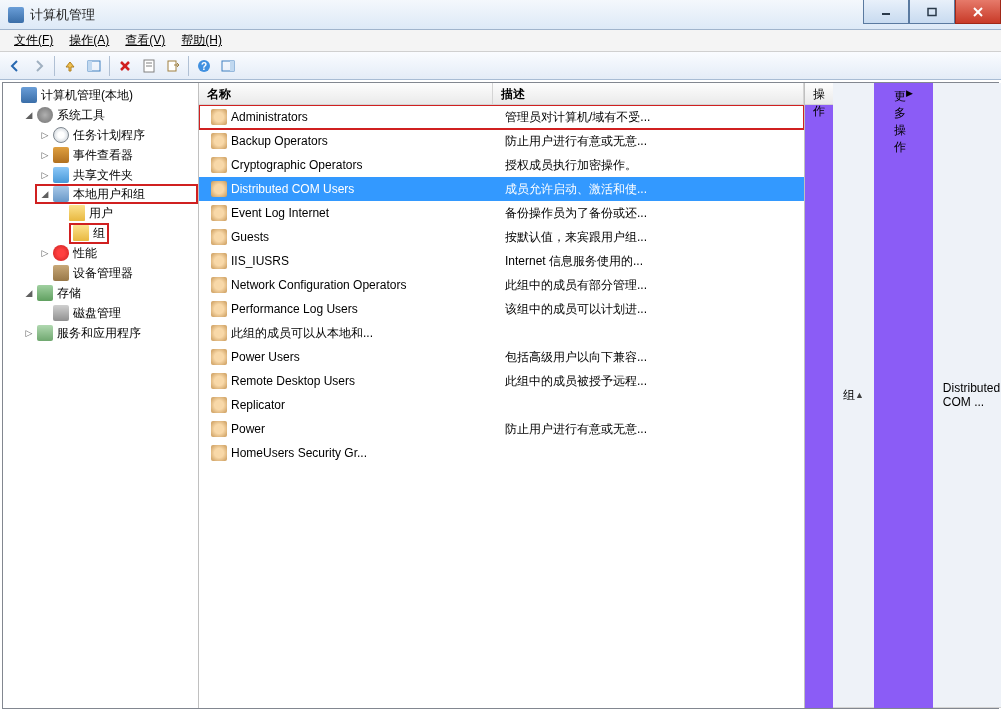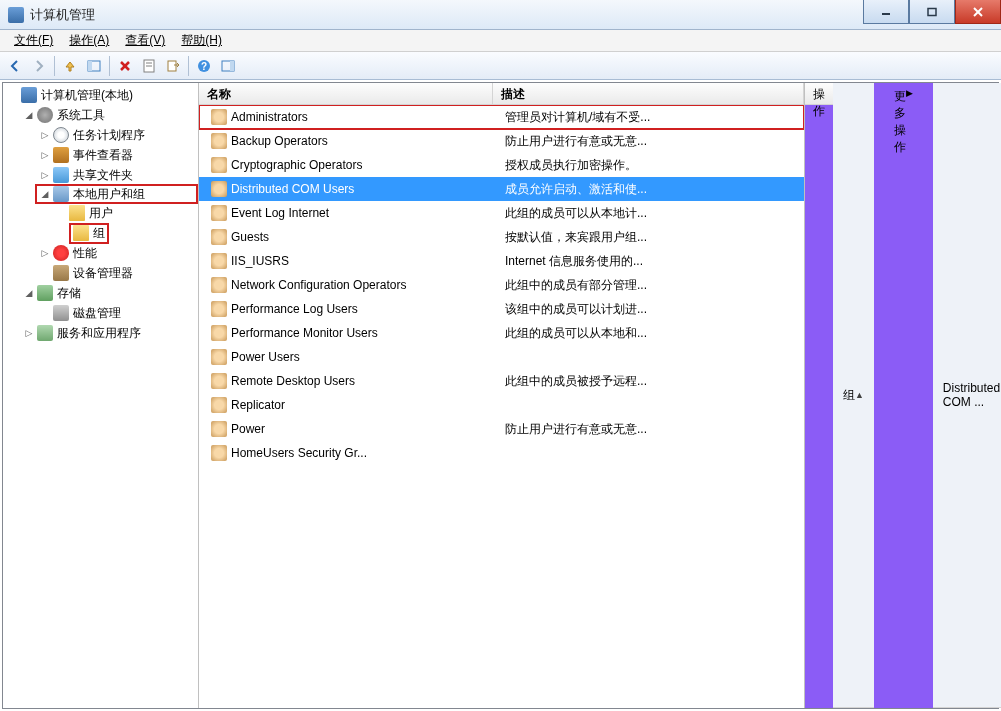--- a/index.html
+++ b/index.html
@@ -268,21 +268,21 @@
           <span class="row-desc">授权成员执行加密操作。</span>
         </div>
         <div class="list-row selected">
           <span class="row-icon ico-grp-item"></span>
           <span class="row-name">Distributed COM Users</span>
           <span class="row-desc">成员允许启动、激活和使...</span>
         </div>
         <div class="list-row">
           <span class="row-icon ico-grp-item"></span>
           <span class="row-name">Event Log Internet</span>
-          <span class="row-desc">此组的成员可以从本地计...</span>
+          <span class="row-desc">备份操作员为了备份或还...</span>
         </div>
         <div class="list-row">
           <span class="row-icon ico-grp-item"></span>
           <span class="row-name">Guests</span>
           <span class="row-desc">按默认值，来宾跟用户组...</span>
         </div>
         <div class="list-row">
           <span class="row-icon ico-grp-item"></span>
           <span class="row-name">IIS_IUSRS</span>
           <span class="row-desc">Internet 信息服务使用的...</span>
@@ -292,26 +292,26 @@
           <span class="row-name">Network Configuration Operators</span>
           <span class="row-desc">此组中的成员有部分管理...</span>
         </div>
         <div class="list-row">
           <span class="row-icon ico-grp-item"></span>
           <span class="row-name">Performance Log Users</span>
           <span class="row-desc">该组中的成员可以计划进...</span>
         </div>
         <div class="list-row">
           <span class="row-icon ico-grp-item"></span>
-          <span class="row-name">Performance Monitor Users</span>
           <span class="row-desc">此组的成员可以从本地和...</span>
         </div>
         <div class="list-row">
           <span class="row-icon ico-grp-item"></span>
           <span class="row-name">Power Users</span>
+          <span class="row-desc">包括高级用户以向下兼容...</span>
         </div>
         <div class="list-row">
           <span class="row-icon ico-grp-item"></span>
           <span class="row-name">Remote Desktop Users</span>
           <span class="row-desc">此组中的成员被授予远程...</span>
         </div>
         <div class="list-row">
           <span class="row-icon ico-grp-item"></span>
           <span class="row-name">Replicator</span>
         </div>

